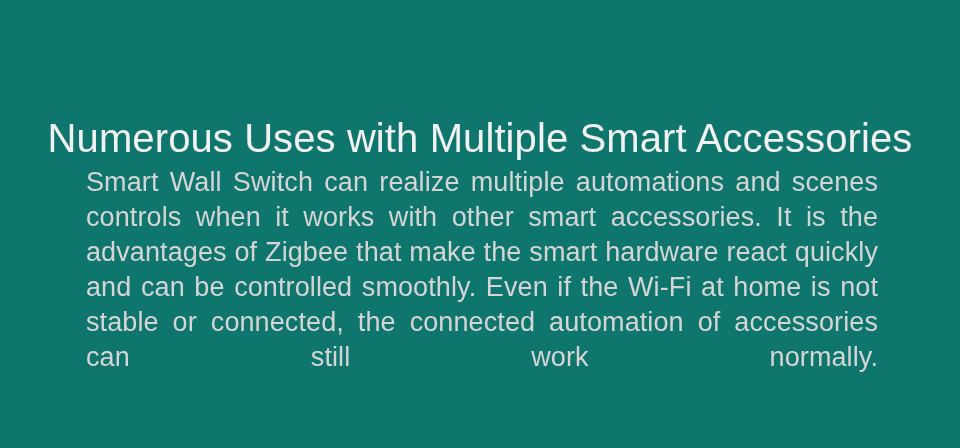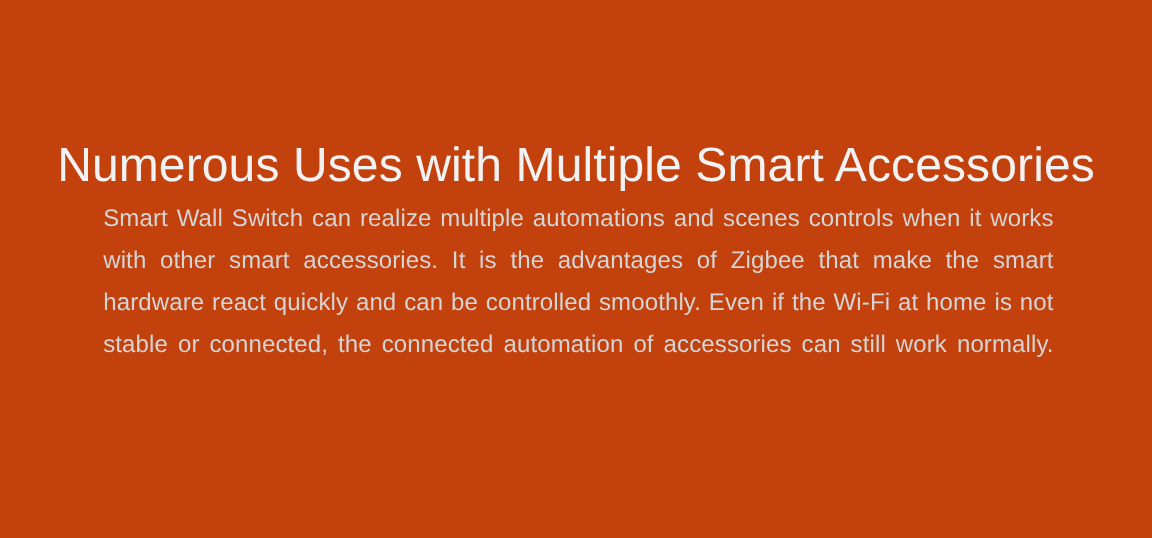--- a/index.html
+++ b/index.html
@@ -39,21 +39,21 @@
     white-space: nowrap;
   }
 
   
   .body-copy {
     position: absolute;
     left: 86px;
     top: 165px;
     width: 792px;
     color: #d5d5d5;
-    font-size: 20px;
+    font-size: 27px;
     line-height: 35px;
     font-weight: 300;
     letter-spacing: 0.1px;
     text-align: justify;
     text-justify: inter-word;
   }
 
   .body-copy .para {
     margin: 0;
     text-align: justify;
@@ -64,21 +64,21 @@
   .body-copy .para::after {
     content: "";
     display: inline-block;
     width: 100%;
     height: 0;
   }
 </style>
 </head>
 <body>
 
-<div class="banner" style="background: #c2410c;">
+<div class="banner" style="background: #0f766e;">
 
   <h1 class="headline" style="color: rgb(242, 242, 242);">Numerous Uses with Multiple Smart Accessories</h1>
 
   <div class="body-copy" style="color: rgb(213, 213, 213);">
     <p class="para">Smart Wall Switch can realize multiple automations and scenes controls when it works with other smart accessories. It is the advantages of Zigbee that make the smart hardware react quickly and can be controlled smoothly. Even if the Wi-Fi at home is not stable or connected, the connected automation of accessories can still work normally.</p>
   </div>
 
 </div>
 
 </body></html>

